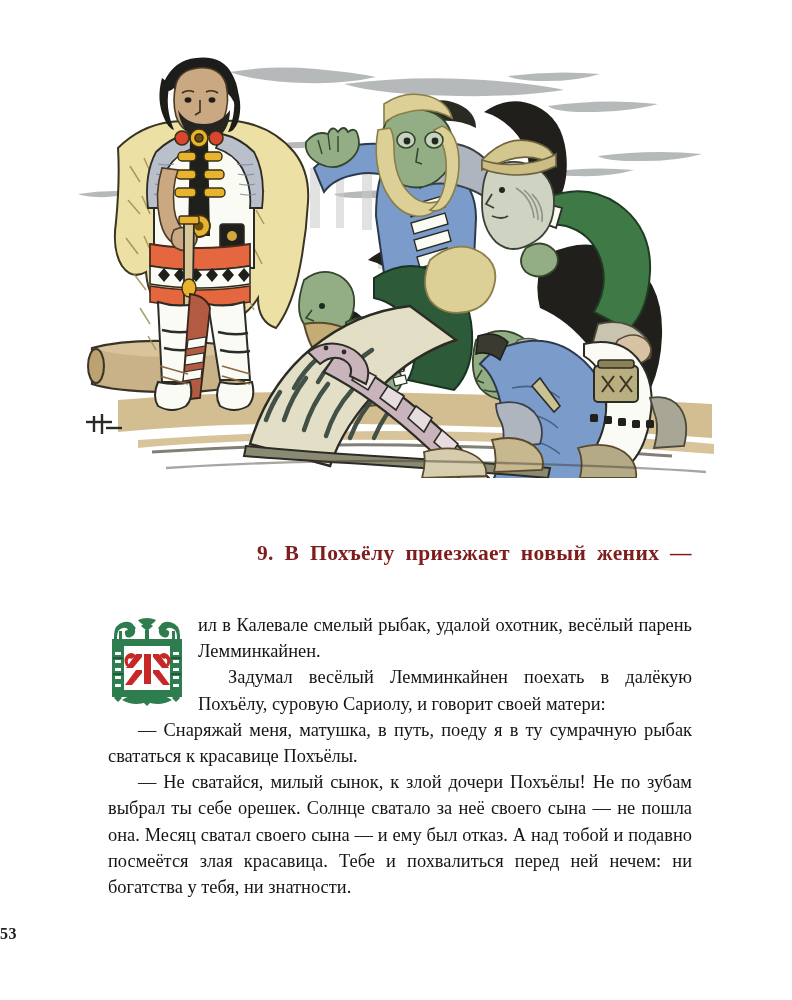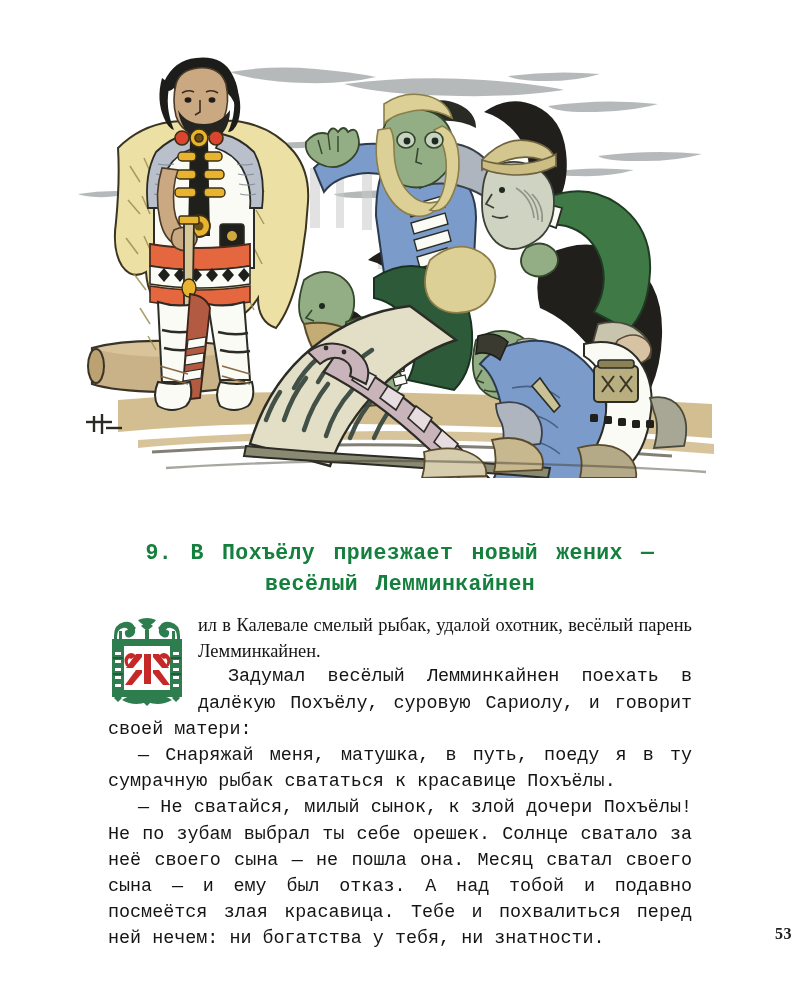--- a/index.html
+++ b/index.html
@@ -31,44 +31,44 @@
     background: #ffffff;
   }
   #illu-svg { display: block; width: 100%; height: 100%; }
 
   
   #chapter-heading {
     position: absolute;
     left: 108px;
     top: 524px;
     width: 584px;
-    text-align: center;
-    font-family: Liberation Mono, monospace;
+    text-align: right;
+    font-family: Liberation Serif, serif;
     font-weight: bold;
     font-size: 21.5px;
     line-height: 31px;
     letter-spacing: 0.4px;
-    color: #15803d;
+    color: #7f1d1d;
   }
   #chapter-heading .hl1 { display: block; word-spacing: 5px; }
   #chapter-heading .hl2 { display: block; word-spacing: 4px; }
 
   
   #body-text {
     position: absolute;
     left: 108px;
     top: 612px;
     width: 584px;
     font-size: 18.4px;
     line-height: 26.2px;
     text-align: justify;
     color: #151515;
   }
   #body-text p { margin: 0; }
-  .indent { text-indent: 30px; font-family: Liberation Mono, monospace; }
+  .indent { text-indent: 30px; }
   .noindent { text-indent: 0; }
 
   
   #dropcap {
     float: left;
     width: 78px;
     height: 96px;
     margin: 2px 12px 0 0;
     shape-outside: margin-box;
   }
@@ -77,21 +77,21 @@
   .firstpara {
     text-indent: 0;
   }
 
   
   #folio {
     position: absolute;
     left: 0;
     top: 925px;
     width: 792px;
-    text-align: right;
+    text-align: left;
     font-size: 16px;
     font-weight: bold;
     color: #202020;
     letter-spacing: 0.5px;
   }
 </style>
 </head>
 <body>
 
 <div id="page">
@@ -464,21 +464,20 @@
           <path d="M346 404 q28 -8 48 2 q16 8 14 22 l-64 2 q4 -14 2 -26z" fill="#d6cdae" stroke="#5a4a2c" stroke-width="1.8"></path>
         </g>
 
         <path d="M88 420 q160 -10 300 -6 q160 4 240 10" stroke="#3e3a2c" stroke-width="2.4" fill="none" opacity="0.45"></path>
       </g>
     </svg>
   </div>
 
   <h1 id="chapter-heading">
     <span class="hl1">9. В Похъёлу приезжает новый жених —</span>
-    <span class="hl2">весёлый Лемминкайнен</span>
   </h1>
 
   <div id="body-text">
 
     <div id="dropcap">
       <svg viewBox="0 0 78 96" xmlns="http://www.w3.org/2000/svg">
 
         <g fill="#2e7d4f">
           <path d="M6 22 q0 -12 10 -14 q9 -2 11 7 q1 6 -4 8 q-5 2 -6 -3 q-1 -4 3 -4 q-1 -3 -5 -2 q-6 1 -6 9 l0 9 l-3 0z"></path>
           <path d="M72 22 q0 -12 -10 -14 q-9 -2 -11 7 q-1 6 4 8 q5 2 6 -3 q1 -4 -3 -4 q1 -3 5 -2 q6 1 6 9 l0 9 l3 0z"></path>

